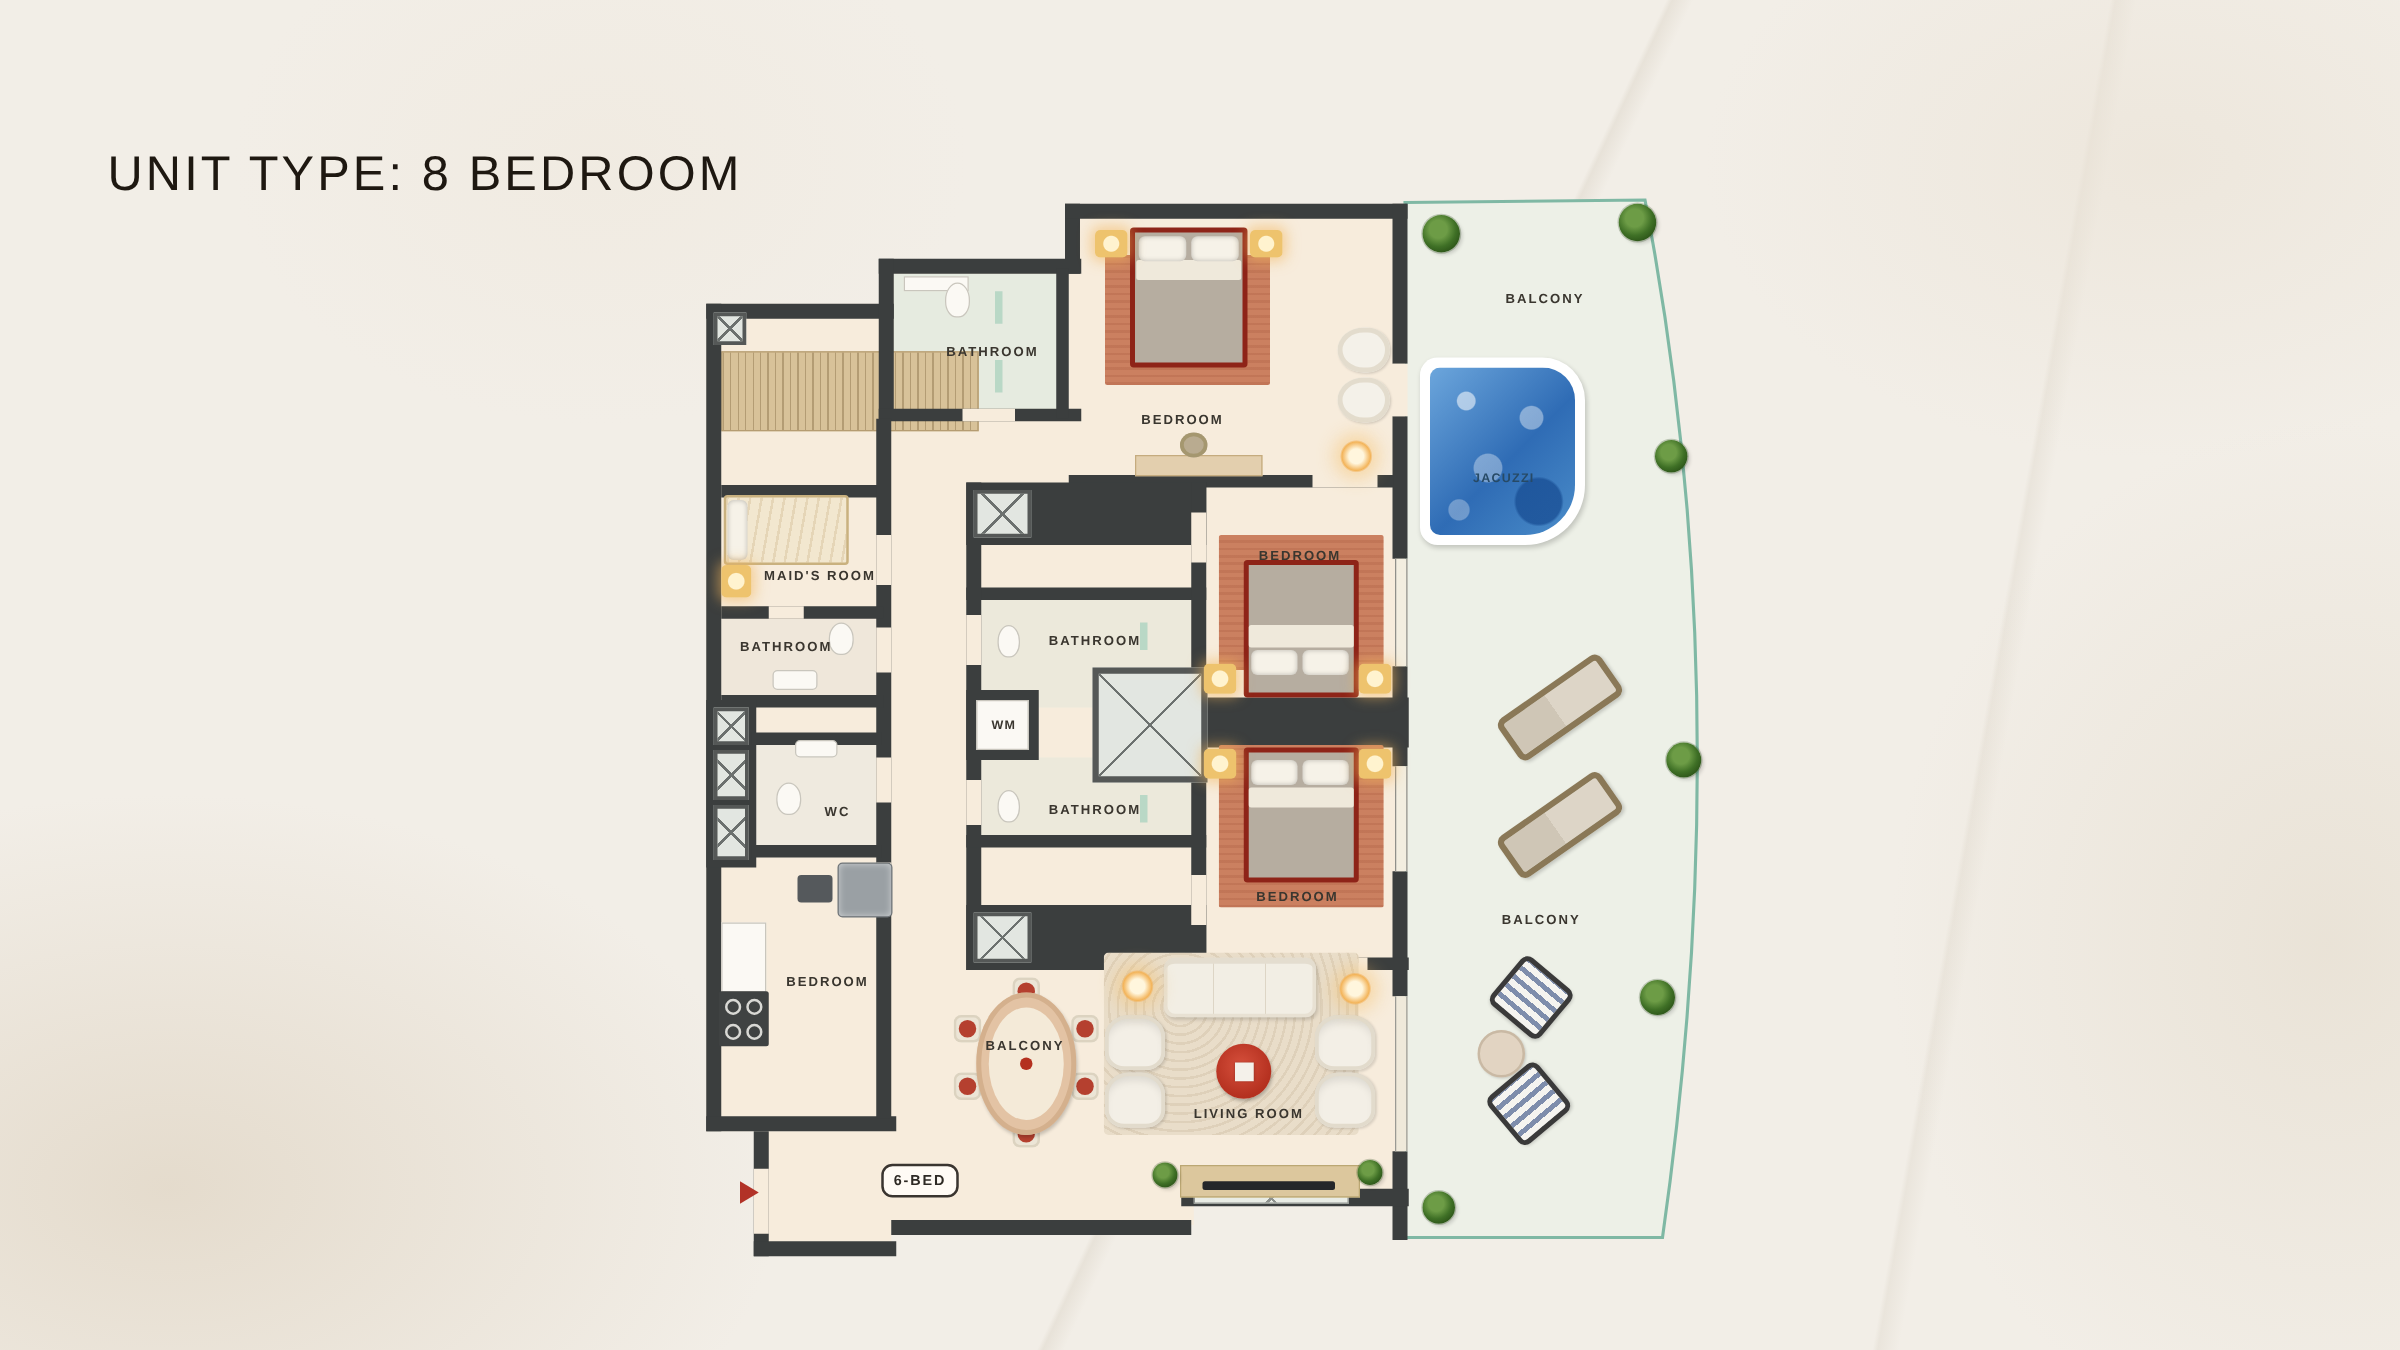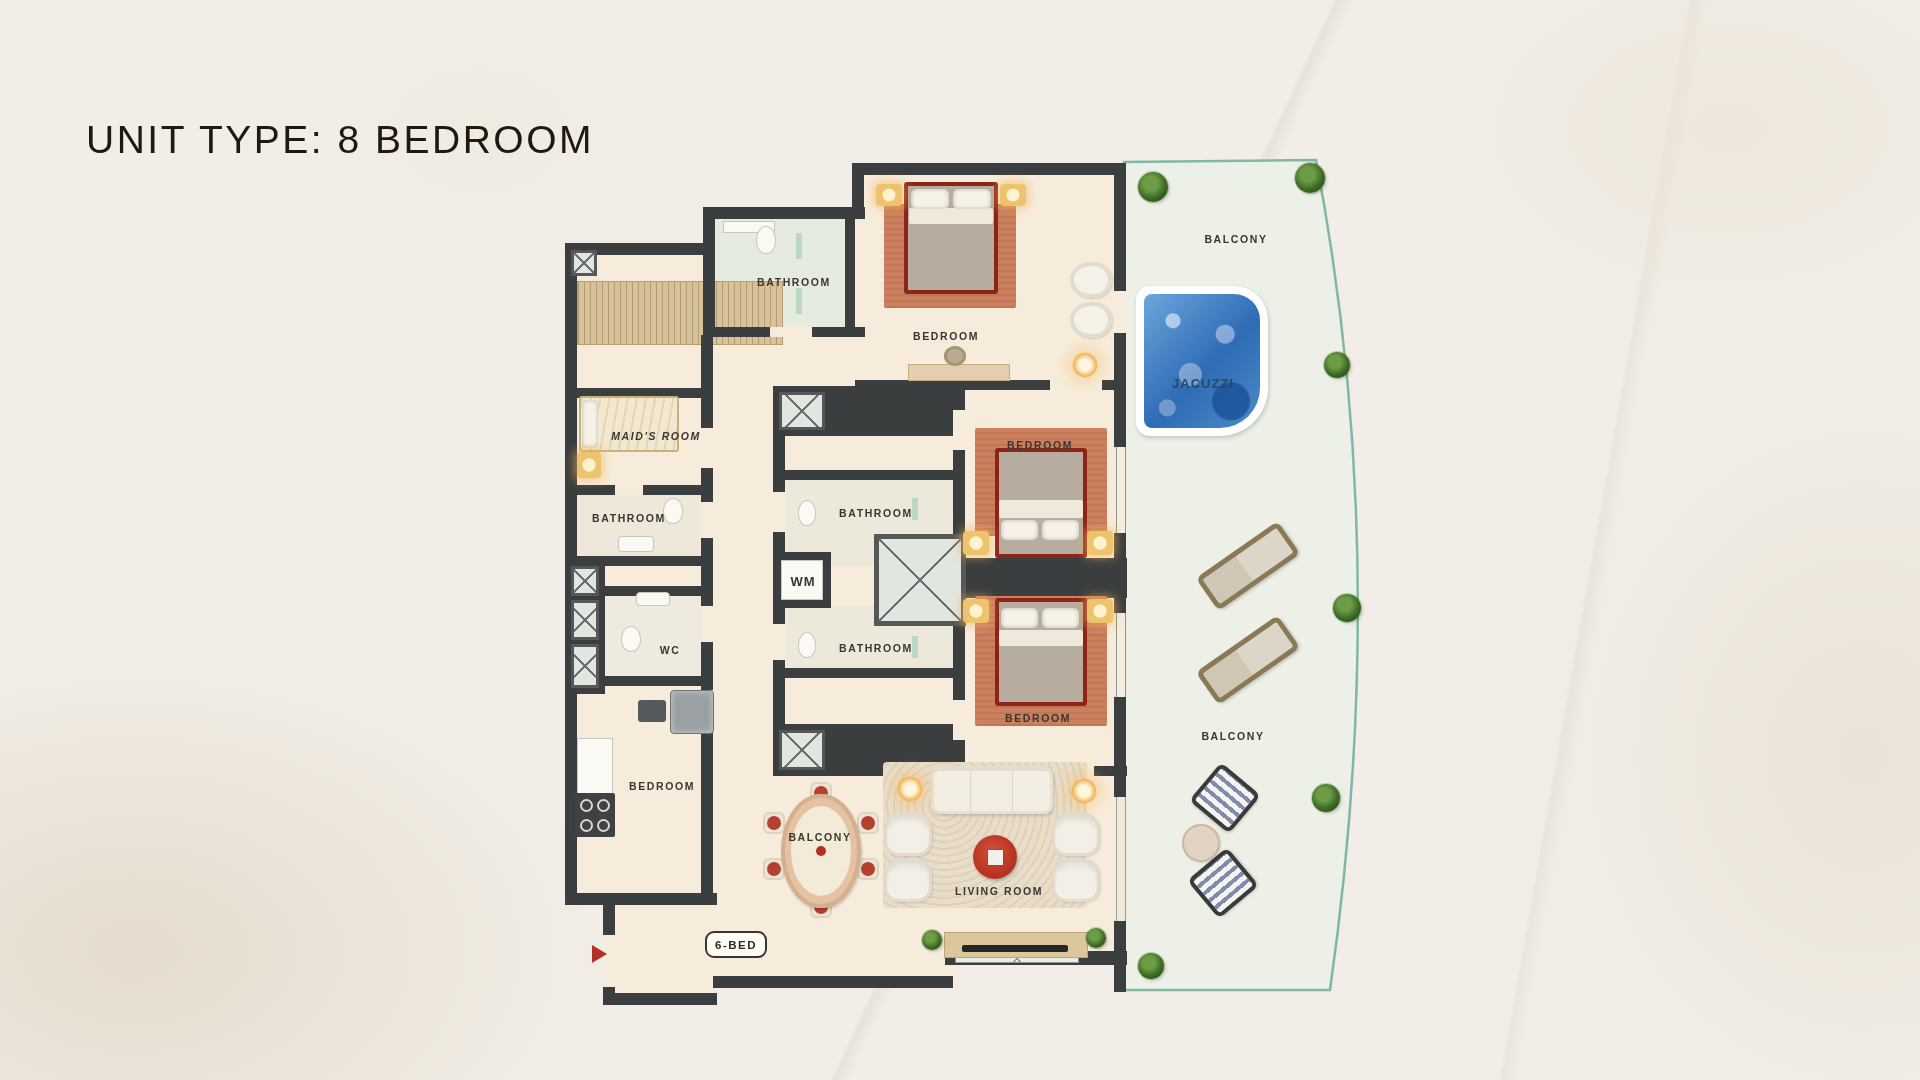--- a/index.html
+++ b/index.html
@@ -34,21 +34,21 @@
       repeating-linear-gradient(90deg, rgba(120,95,55,.38) 0 1px, transparent 1px 6px),#d8c299;
       border:1px solid #b59c71;box-sizing:border-box;}
   .shaft{position:absolute;box-sizing:border-box;border:3px solid #555857;background:
       linear-gradient(45deg, transparent calc(50% - 1px), #6c716f calc(50% - 1px) calc(50% + 1px), transparent calc(50% + 1px)),
       linear-gradient(-45deg, transparent calc(50% - 1px), #6c716f calc(50% - 1px) calc(50% + 1px), transparent calc(50% + 1px)),#e2e6e1;}
   .winx{position:absolute;box-sizing:border-box;border:1px solid #8e928e;background:
       linear-gradient(45deg, transparent calc(50% - 1px), #8e928e calc(50% - 1px) calc(50% + 1px), transparent calc(50% + 1px)),
       linear-gradient(-45deg, transparent calc(50% - 1px), #8e928e calc(50% - 1px) calc(50% + 1px), transparent calc(50% + 1px)),#e9ece5;}
   .lbl{position:absolute;transform:translate(-50%,-50%);font-size:10.5px;font-weight:bold;
        letter-spacing:1.6px;color:#3a362f;white-space:nowrap;}
-  .lbl.small{font-size:13px;letter-spacing:1px;}
+  .lbl.small{font-size:10px;letter-spacing:1px;}
   .rug{position:absolute;background:
       repeating-linear-gradient(0deg, rgba(150,70,45,.18) 0 2px, transparent 2px 6px),#cb8060;border-radius:2px;}
   .bed{position:absolute;box-sizing:border-box;border:4px solid #8e2418;background:#b6ada0;border-radius:3px;}
   .pillow{position:absolute;background:#f6f2e8;border-radius:5px;box-shadow:inset 0 0 4px rgba(0,0,0,.25);}
   .sheet{position:absolute;background:#efe9db;border-radius:2px;}
   .lamp{position:absolute;border-radius:4px;background:radial-gradient(circle at 50% 50%, #fff3cf 0 35%, #eec36d 40%);
         box-shadow:0 0 10px 3px rgba(243,180,90,.55);}
   .glow{position:absolute;border-radius:50%;background:radial-gradient(circle,#fff6dd 0 32%, #f3b45a 62%, rgba(243,180,90,0) 75%);
         box-shadow:0 0 14px 5px rgba(246,190,100,.45);}
   .plant{position:absolute;border-radius:50%;
@@ -309,21 +309,21 @@
 
   <div class="arrow" style="left:592px;top:945px;"></div>
   <div class="badge" style="left:705px;top:931px;width:62px;height:27px;">
     <span>6-BED</span>
   </div>
 
   <div class="lbl" style="left:794px;top:282px;">BATHROOM</div>
   <div class="lbl" style="left:946px;top:336px;">BEDROOM</div>
   <div class="lbl" style="left:1236px;top:239px;">BALCONY</div>
   <div class="lbl small" style="left:1203px;top:383px;color:#274a66;">JACUZZI</div>
-  <div class="lbl" style="left:656px;top:436px;font-style:italic;">MAID'S ROOM</div>
+  <div class="lbl" style="left:656px;top:461px;">MAID'S ROOM</div>
   <div class="lbl" style="left:629px;top:518px;">BATHROOM</div>
   <div class="lbl" style="left:876px;top:513px;">BATHROOM</div>
   <div class="lbl small" style="left:803px;top:581px;">WM</div>
   <div class="lbl" style="left:876px;top:648px;">BATHROOM</div>
   <div class="lbl" style="left:670px;top:650px;">WC</div>
   <div class="lbl" style="left:1040px;top:445px;">BEDROOM</div>
   <div class="lbl" style="left:1038px;top:718px;">BEDROOM</div>
   <div class="lbl" style="left:662px;top:786px;">BEDROOM</div>
   <div class="lbl" style="left:820px;top:837px;">BALCONY</div>
   <div class="lbl" style="left:999px;top:891px;">LIVING ROOM</div>

